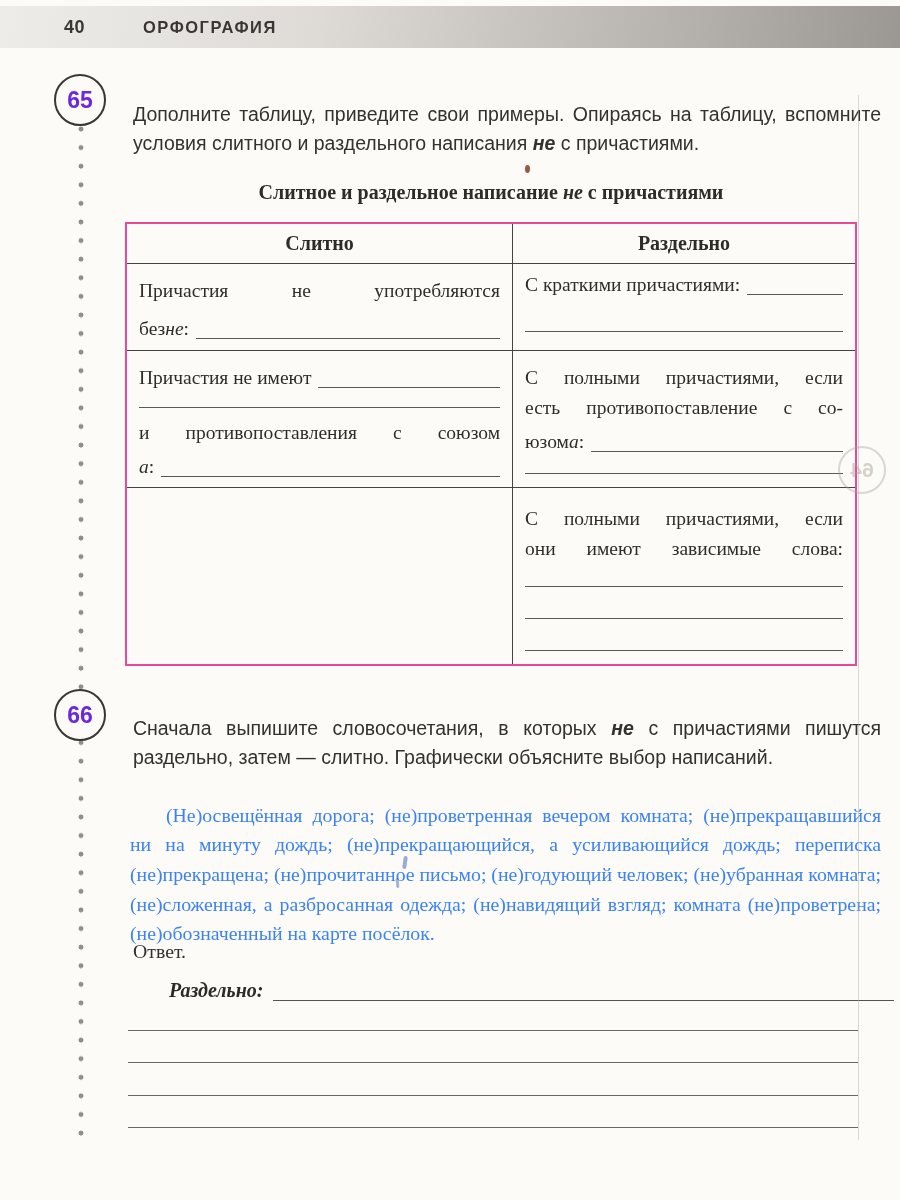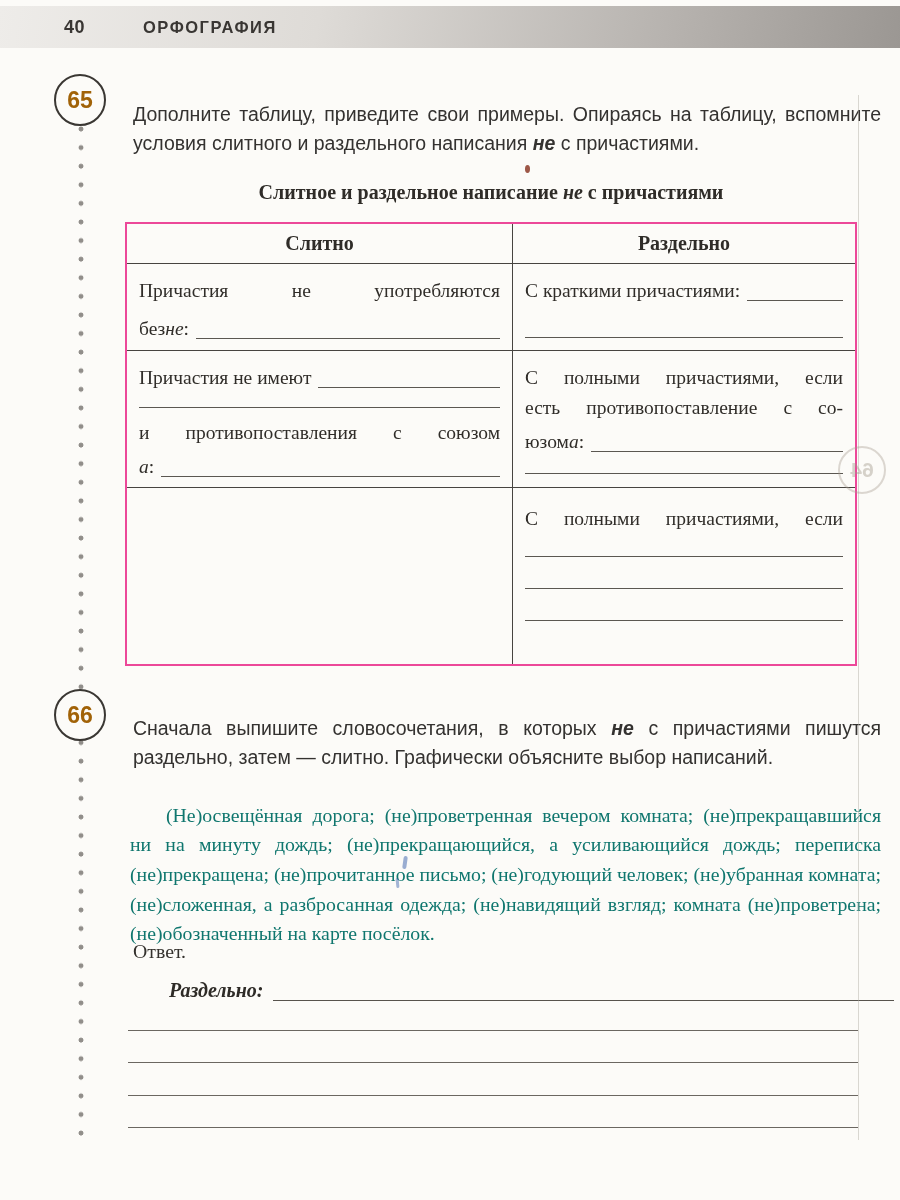--- a/index.html
+++ b/index.html
@@ -24,21 +24,21 @@
     position:absolute;left:78px;top:126px;width:6px;height:1016px;
     background-image:radial-gradient(circle at 3px 3px,#918e8a 2.1px,rgba(0,0,0,0) 2.8px);
     background-size:6px 18.6px;background-repeat:repeat-y;
   }
   
   .badge{
     position:absolute;left:54px;width:52px;height:52px;border-radius:50%;
     border:2.5px solid #3a3733;background:#fcfbf8;
     display:flex;align-items:center;justify-content:center;
     font-family:"Liberation Sans","DejaVu Sans",sans-serif;
-    font-weight:bold;font-size:23px;color:#a16207;box-sizing:border-box;
+    font-weight:bold;font-size:23px;color:#6d28d9;box-sizing:border-box;
   }
   .badge65{top:74px;}
   .badge66{top:689px;}
   
   .instruction{
     position:absolute;left:133px;width:748px;
     font-family:"Liberation Sans","DejaVu Sans",sans-serif;
     font-size:19.5px;line-height:29px;color:#333massive13029;
     color:#343230;text-align:justify;
   }
@@ -66,21 +66,21 @@
     font-weight:bold;font-size:20px;color:#2f2c28;padding:0;
   }
   .jline{text-align:justify;text-align-last:justify;line-height:30px;}
   .line-flex{display:flex;align-items:flex-end;line-height:30px;}
   .ul-fill{flex:1 1 auto;border-bottom:1.5px solid #5b5751;margin:0 0 5px 7px;min-width:20px;}
   .ul-full{height:0;border-bottom:1.5px solid #5b5751;}
   
   .examples{
     position:absolute;left:130px;top:781px;width:751px;
     font-size:19.8px;line-height:29.6px;text-align:justify;
-    text-indent:36px;color:#0f766e;
+    text-indent:36px;color:#3b82f6;
   }
   
   .answer-label{position:absolute;left:133px;top:940px;font-size:19.8px;color:#34312d;}
   .razdelno-row{
     position:absolute;left:133px;top:975px;width:725px;
     display:flex;align-items:flex-end;font-size:20px;line-height:30px;margin-left:36px;
   }
   .razdelno-row .lbl{font-weight:bold;font-style:italic;color:#2e2b27;}
   .razdelno-row .ul-fill{border-bottom:1.6px solid #57534d;margin:0 0 4px 10px;}
   .answer-line{
@@ -126,21 +126,21 @@
     <div class="cell b-r b-b">
       <div class="jline" style="margin-top:12px;">Причастия не употребляются</div>
       <div class="line-flex" style="margin-top:8px;">
         <span>без </span>
           <i>не</i>
           <span>:</span>
         <span class="ul-fill"></span>
       </div>
     </div>
     <div class="cell b-b">
-      <div class="line-flex" style="margin-top:12px;">
+      <div class="line-flex" style="margin-top:6px;">
         <span>С краткими причастиями:</span>
         <span class="ul-fill"></span>
       </div>
       <div class="ul-full" style="margin-top:31px;"></div>
     </div>
 
     <div class="cell b-r b-b">
       <div class="line-flex" style="margin-top:12px;">
         <span>Причастия не имеют</span>
         <span class="ul-fill"></span>
@@ -161,20 +161,21 @@
           <i>а</i>
           <span>:</span>
         <span class="ul-fill"></span>
       </div>
       <div class="ul-full" style="margin-top:16px;"></div>
     </div>
 
     <div class="cell b-r"></div>
     <div class="cell">
       <div class="jline" style="margin-top:16px;">С полными причастиями, если</div>
+      <div class="jline">они имеют зависимые слова:</div>
       <div class="ul-full" style="margin-top:22px;"></div>
       <div class="ul-full" style="margin-top:31px;"></div>
       <div class="ul-full" style="margin-top:31px;"></div>
     </div>
   </div>
 
   <div class="badge badge66">
     <span>66</span>
   </div>
   <p class="instruction instr66"><span>Сначала выпишите словосочетания, в которых </span><span class="em-sans">не</span><span> с причастиями пишутся раздельно, затем — слитно. Графически объясните выбор написаний.</span></p>

